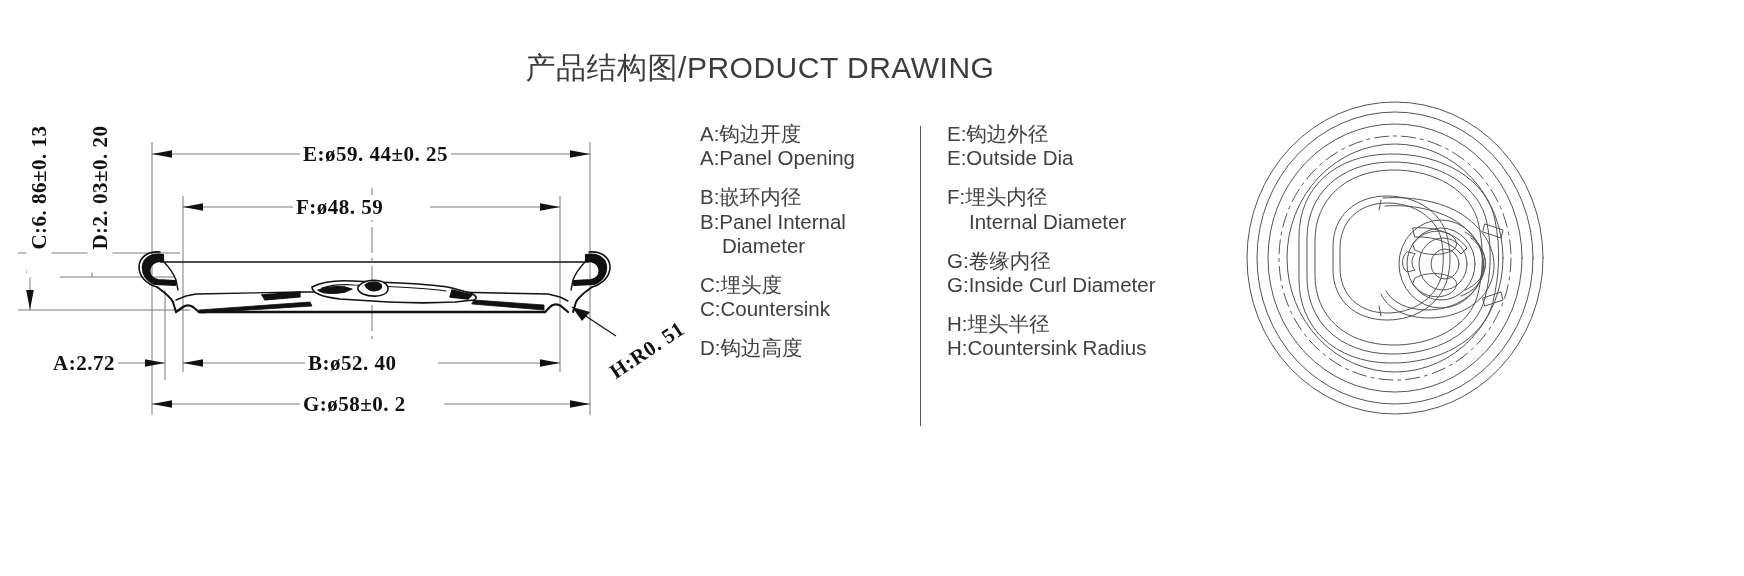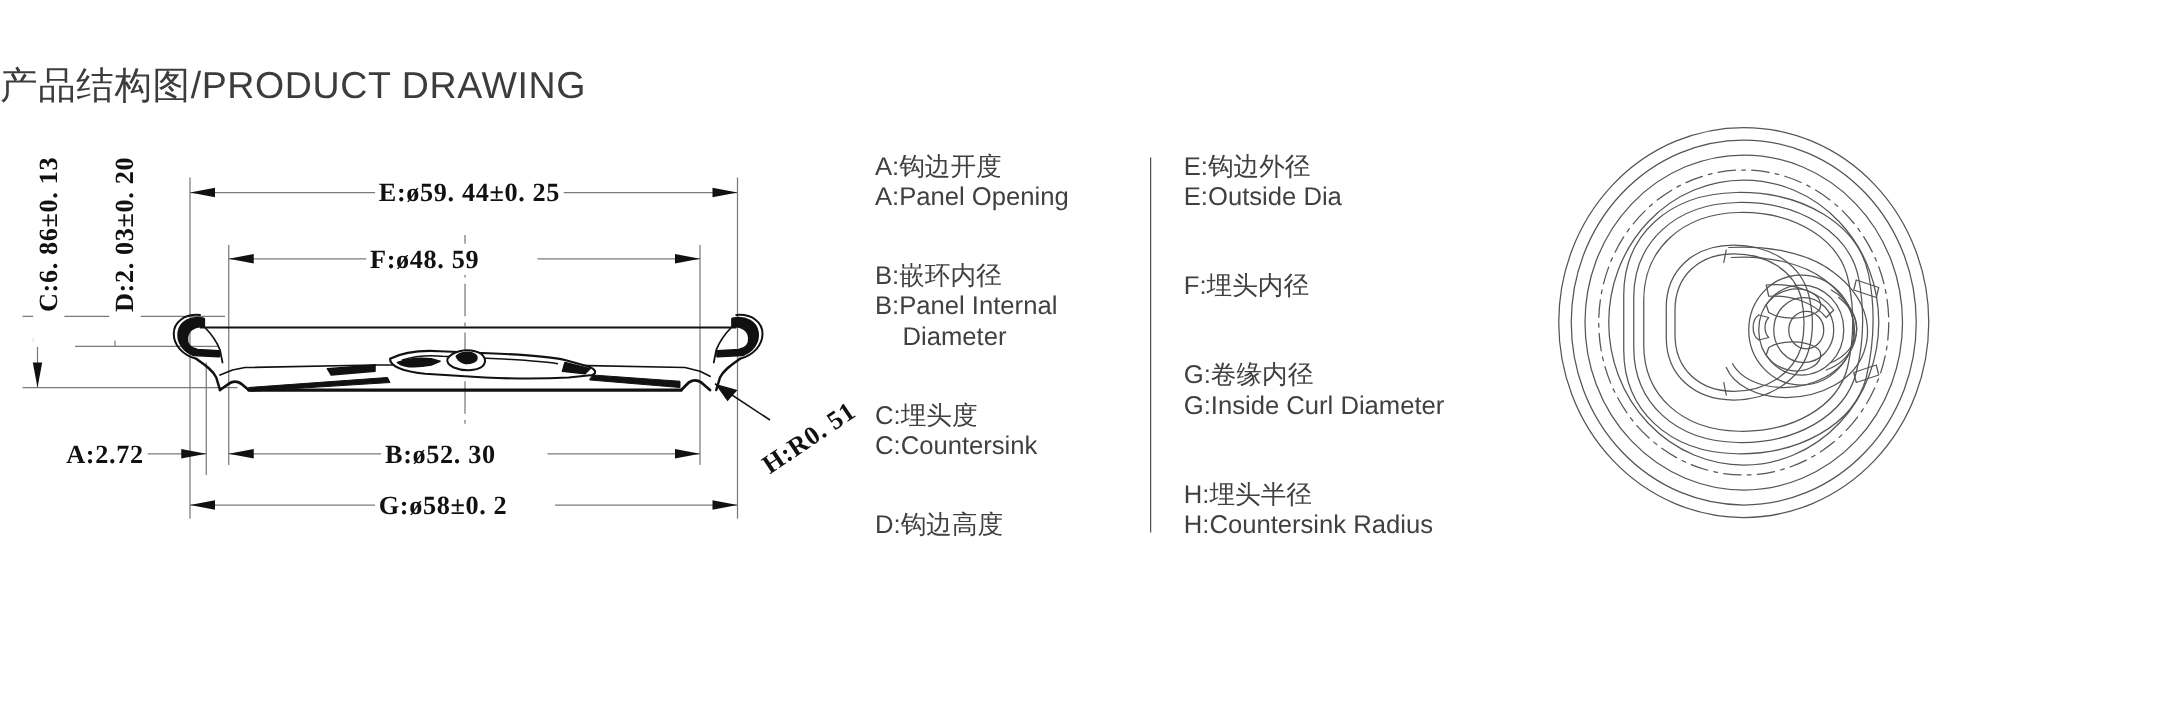--- a/index.html
+++ b/index.html
@@ -14,20 +14,21 @@
     position: relative;
     width: 1744px;
     height: 576px;
     background: #ffffff;
   }
   
   #title {
     position: absolute;
     left: 0; top: 48px;
     width: 1520px;
+    text-align: center;
     font-size: 30px;
     letter-spacing: 0.5px;
     color: #3c3c3c;
     font-family: "Liberation Sans", "DejaVu Sans", sans-serif;
     white-space: nowrap;
   }
   
   .canvas {
     position: absolute;
     left: 0; top: 0;
@@ -39,21 +40,21 @@
     position: absolute;
     left: 700px; top: 122px;
     width: 520px;
     height: 310px;
     display: flex;
     flex-direction: row;
   }
   .legend-col {
     display: flex;
     flex-direction: column;
-    justify-content: space-between;
+    justify-content: flex-start;
   }
   .legend-col.left { width: 220px; padding-right: 14px; }
   .legend-col.right { width: 280px; padding-left: 26px; }
   .legend-divider {
     width: 1px;
     background: #555;
     margin: 4px 0 6px 0;
     flex: 0 0 1px;
     align-self: stretch;
   }
@@ -223,21 +224,21 @@
 
     <g stroke="#111" stroke-width="1.6" fill="none">
       <line x1="160" y1="262" x2="589" y2="262"></line>
     </g>
   </svg>
 
   <div class="dim" style="left:300px; top:142px;">E:ø59. 44±0. 25</div>
 
   <div class="dim" style="left:293px; top:195px;">F:ø48. 59</div>
 
-  <div class="dim" style="left:305px; top:351px;">B:ø52. 30</div>
+  <div class="dim" style="left:305px; top:351px;">B:ø52. 40</div>
 
   <div class="dim" style="left:300px; top:392px;text-align:center;">G:ø58±0. 2</div>
 
   <div class="dim" style="left:50px; top:351px;">A:2.72</div>
 
   <div class="dim vert" style="left:-51px; top:175px; width:180px; text-align:center;">C:6. 86±0. 13</div>
 
   <div class="dim vert" style="left:15px; top:175px; width:170px; text-align:center;">D:2. 03±0. 20</div>
 
   <div class="dim rot-h" style="left:602px; top:338px;">H:R0. 51</div>
@@ -265,20 +266,21 @@
 
     <div class="legend-divider"></div>
 
     <div class="legend-col right">
       <div class="legend-entry">
         <div class="legend-cn">E:钩边外径</div>
         <div class="legend-en">E:Outside Dia</div>
       </div>
       <div class="legend-entry">
         <div class="legend-cn">F:埋头内径</div>
+        <div class="legend-en indent">Internal Diameter</div>
       </div>
       <div class="legend-entry">
         <div class="legend-cn">G:卷缘内径</div>
         <div class="legend-en">G:Inside Curl Diameter</div>
       </div>
       <div class="legend-entry">
         <div class="legend-cn">H:埋头半径</div>
         <div class="legend-en">H:Countersink Radius</div>
       </div>
     </div>

